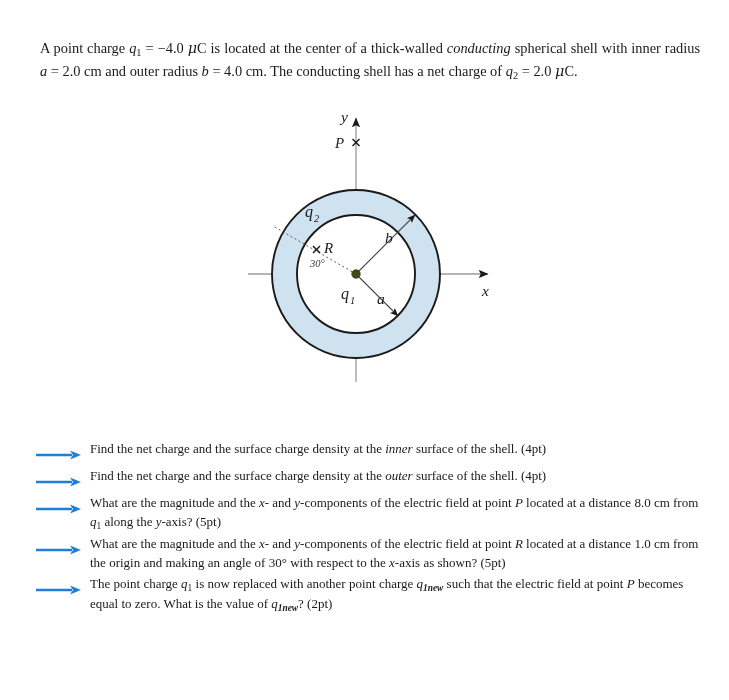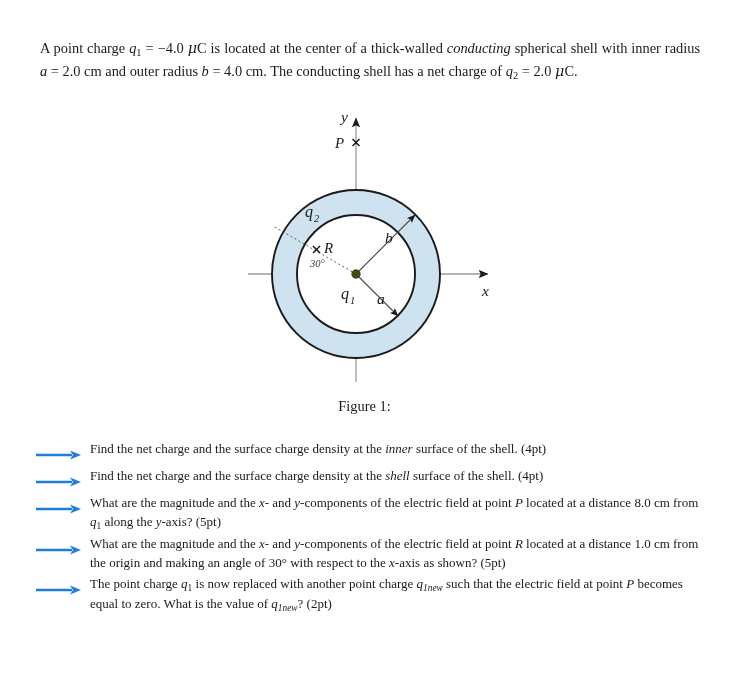--- a/index.html
+++ b/index.html
@@ -34,20 +34,21 @@
   }
   .it { font-style: italic; }
   var, .mvar {
     font-style: italic;
     font-family: "Liberation Serif", "DejaVu Serif", serif;
   }
   .sub {
     font-size: 0.72em;
     vertical-align: -0.28em;
     font-style: italic;
+    font-weight: bold;
   }
   .subn {
     font-size: 0.72em;
     vertical-align: -0.28em;
     font-style: normal;
   }
   .mu { font-style: italic; font-family: "DejaVu Serif", serif; }
 
   
   .figure-wrap {
@@ -151,42 +152,41 @@
         <text x="341" y="199" font-family="Liberation Serif, serif" font-size="16" font-style="italic" fill="#1a1a1a">q</text>
         <text x="350" y="204" font-family="Liberation Serif, serif" font-size="10.5" font-style="italic" fill="#1a1a1a">1</text>
       </g>
 
       <text x="377" y="204" font-family="Liberation Serif, serif" font-size="15.5" font-style="italic" fill="#1a1a1a">a</text>
 
       <text x="385" y="143" font-family="Liberation Serif, serif" font-size="15.5" font-style="italic" fill="#1a1a1a">b</text>
     </svg>
   </div>
 
-  <div class="fig-caption">Figure 1:</div>
 
   <div class="questions">
 
     <div class="q-item tight">
       <span class="q-arrow">
         <svg width="46" height="10" viewBox="0 0 46 10">
           <line x1="0" y1="5" x2="36" y2="5" stroke="#1f7fd6" stroke-width="2.4"></line>
           <path d="M34,0.6 L45,5 L34,9.4 L37,5 z" fill="#1f7fd6"></path>
         </svg>
       </span>
       <span class="q-text">Find the net charge and the surface charge density at the <span class="it">inner</span> surface of the shell. (4pt)</span>
     </div>
 
     <div class="q-item tight">
       <span class="q-arrow">
         <svg width="46" height="10" viewBox="0 0 46 10">
           <line x1="0" y1="5" x2="36" y2="5" stroke="#1f7fd6" stroke-width="2.4"></line>
           <path d="M34,0.6 L45,5 L34,9.4 L37,5 z" fill="#1f7fd6"></path>
         </svg>
       </span>
-      <span class="q-text">Find the net charge and the surface charge density at the <span class="it">shell</span> surface of the shell. (4pt)</span>
+      <span class="q-text">Find the net charge and the surface charge density at the <span class="it">outer</span> surface of the shell. (4pt)</span>
     </div>
 
     <div class="q-item">
       <span class="q-arrow">
         <svg width="46" height="10" viewBox="0 0 46 10">
           <line x1="0" y1="5" x2="36" y2="5" stroke="#1f7fd6" stroke-width="2.4"></line>
           <path d="M34,0.6 L45,5 L34,9.4 L37,5 z" fill="#1f7fd6"></path>
         </svg>
       </span>
       <span class="q-text">What are the magnitude and the <span class="mvar">x</span>- and <span class="mvar">y</span>-components of the electric field at point <span class="mvar">P</span> located at a distance 8.0 cm from <span class="mvar">q<span class="subn">1</span></span> along the <span class="mvar">y</span>-axis? (5pt)</span>

